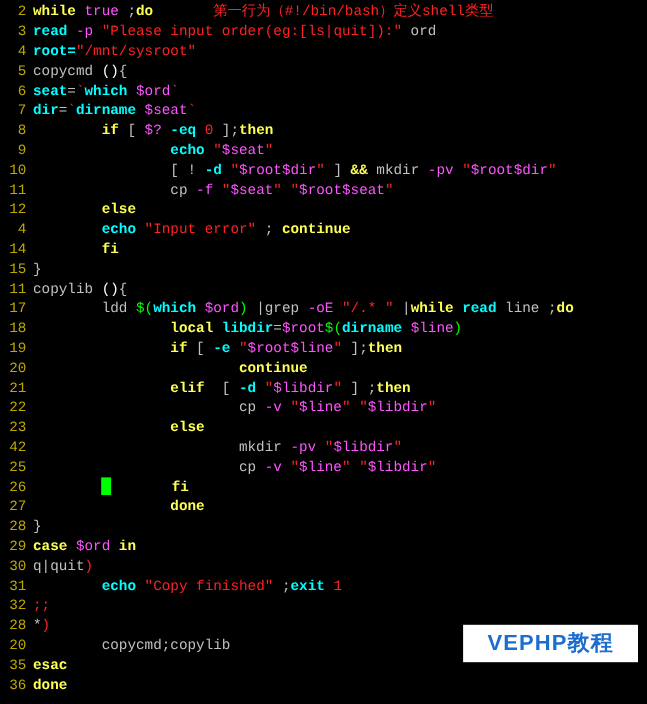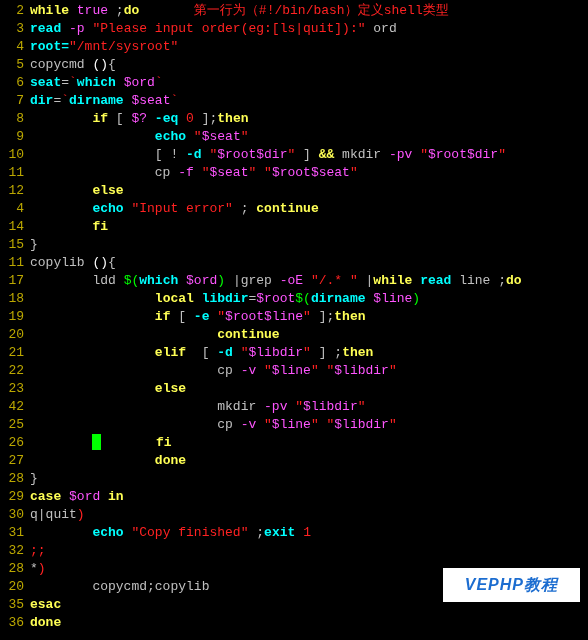--- a/index.html
+++ b/index.html
@@ -53,23 +53,22 @@
     margin-top: -2px;
   }
 
   .watermark {
     position: absolute;
     right: 8px;
     bottom: 38px;
     background: #fff;
     color: #1c6dd0;
     font-family: "Microsoft YaHei", Arial, sans-serif;
-    font-size: 16px;
+    font-size: 20px;
     font-weight: 700;
-    font-style: italic;
     padding: 8px 22px;
     letter-spacing: 1px;
   }
 </style>
 </head>
 <body>
 
 <div class="editor">
   <div class="gutter">
       <div>2</div>

